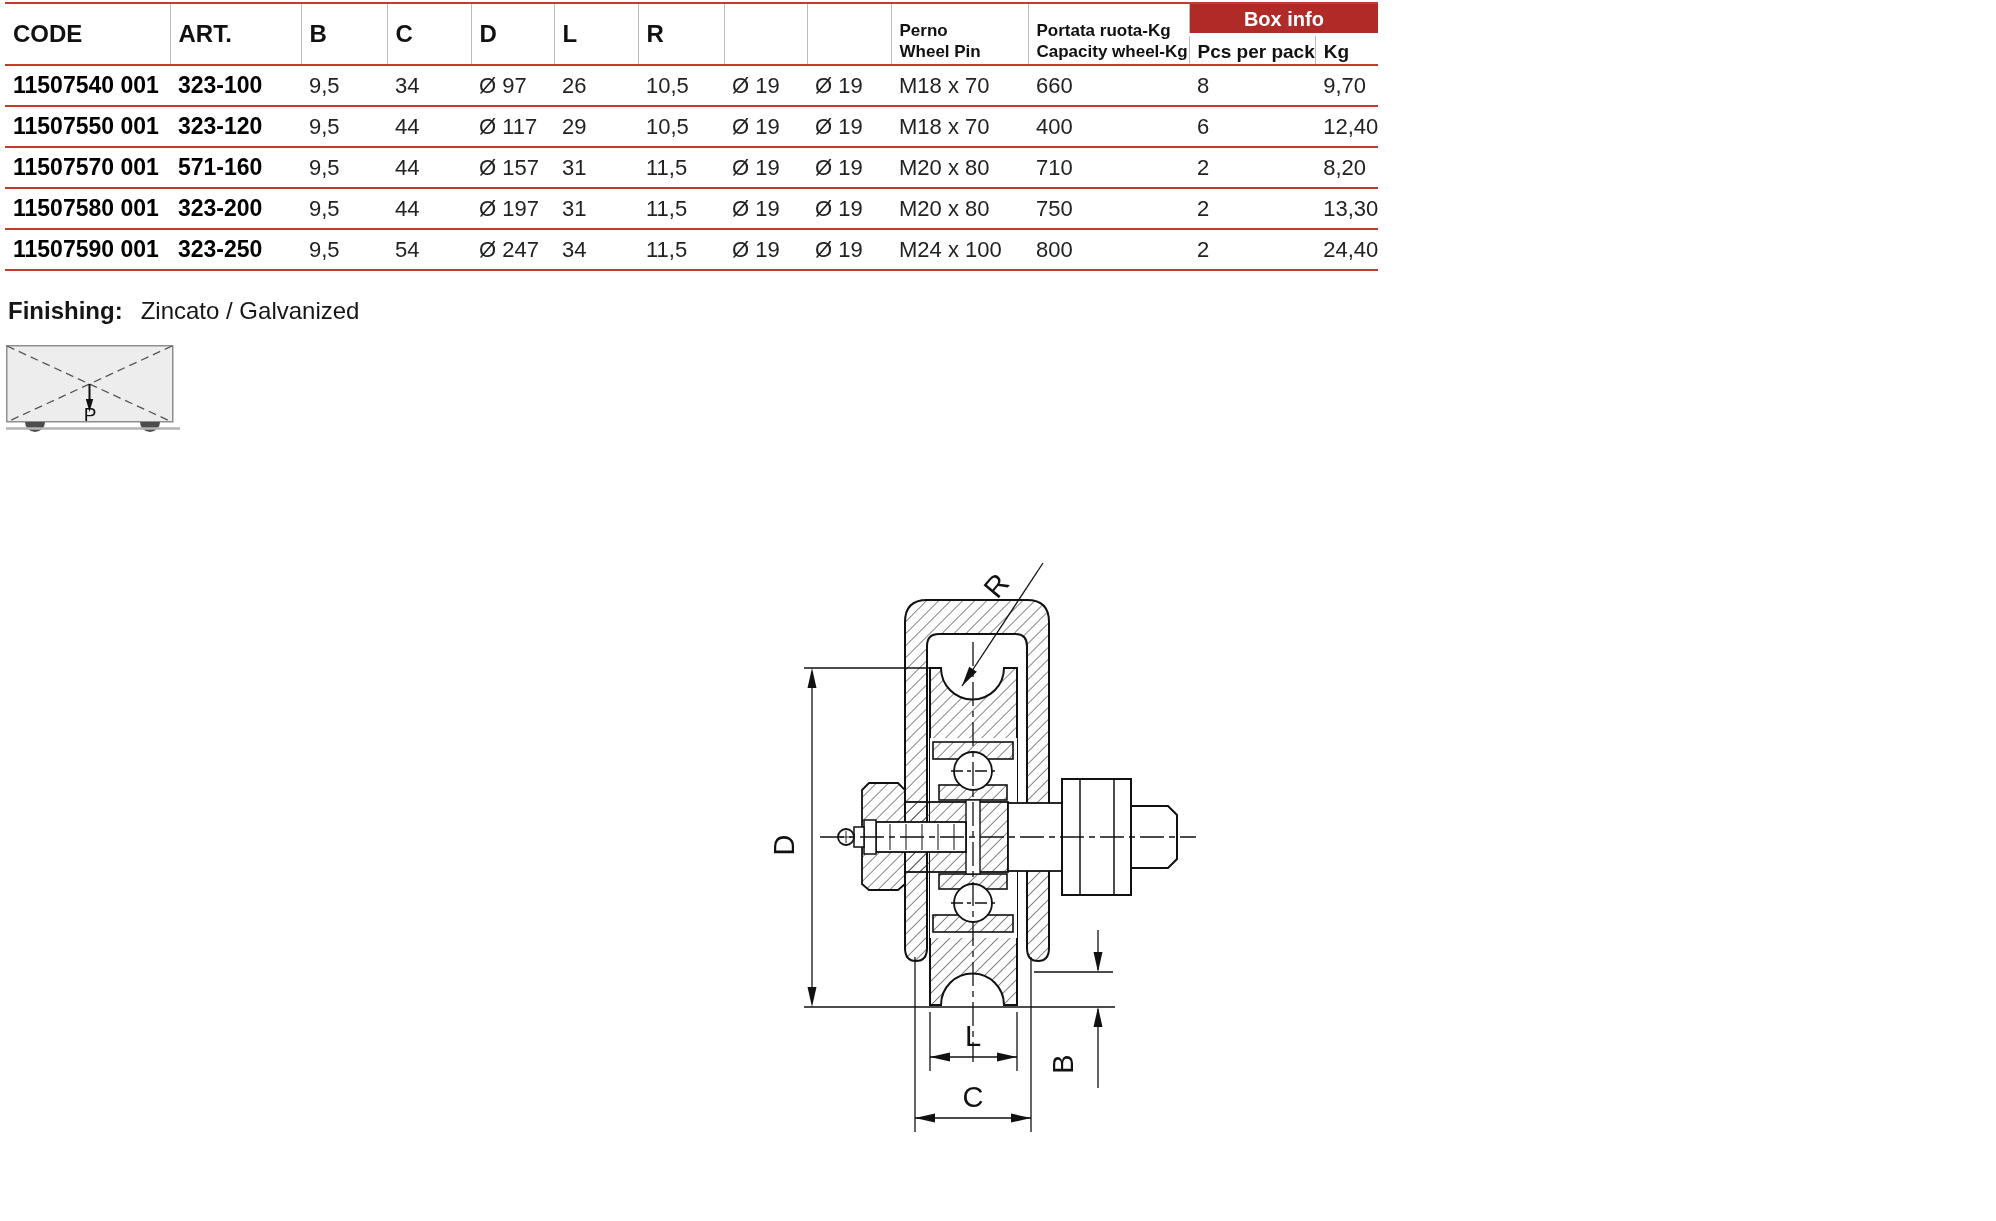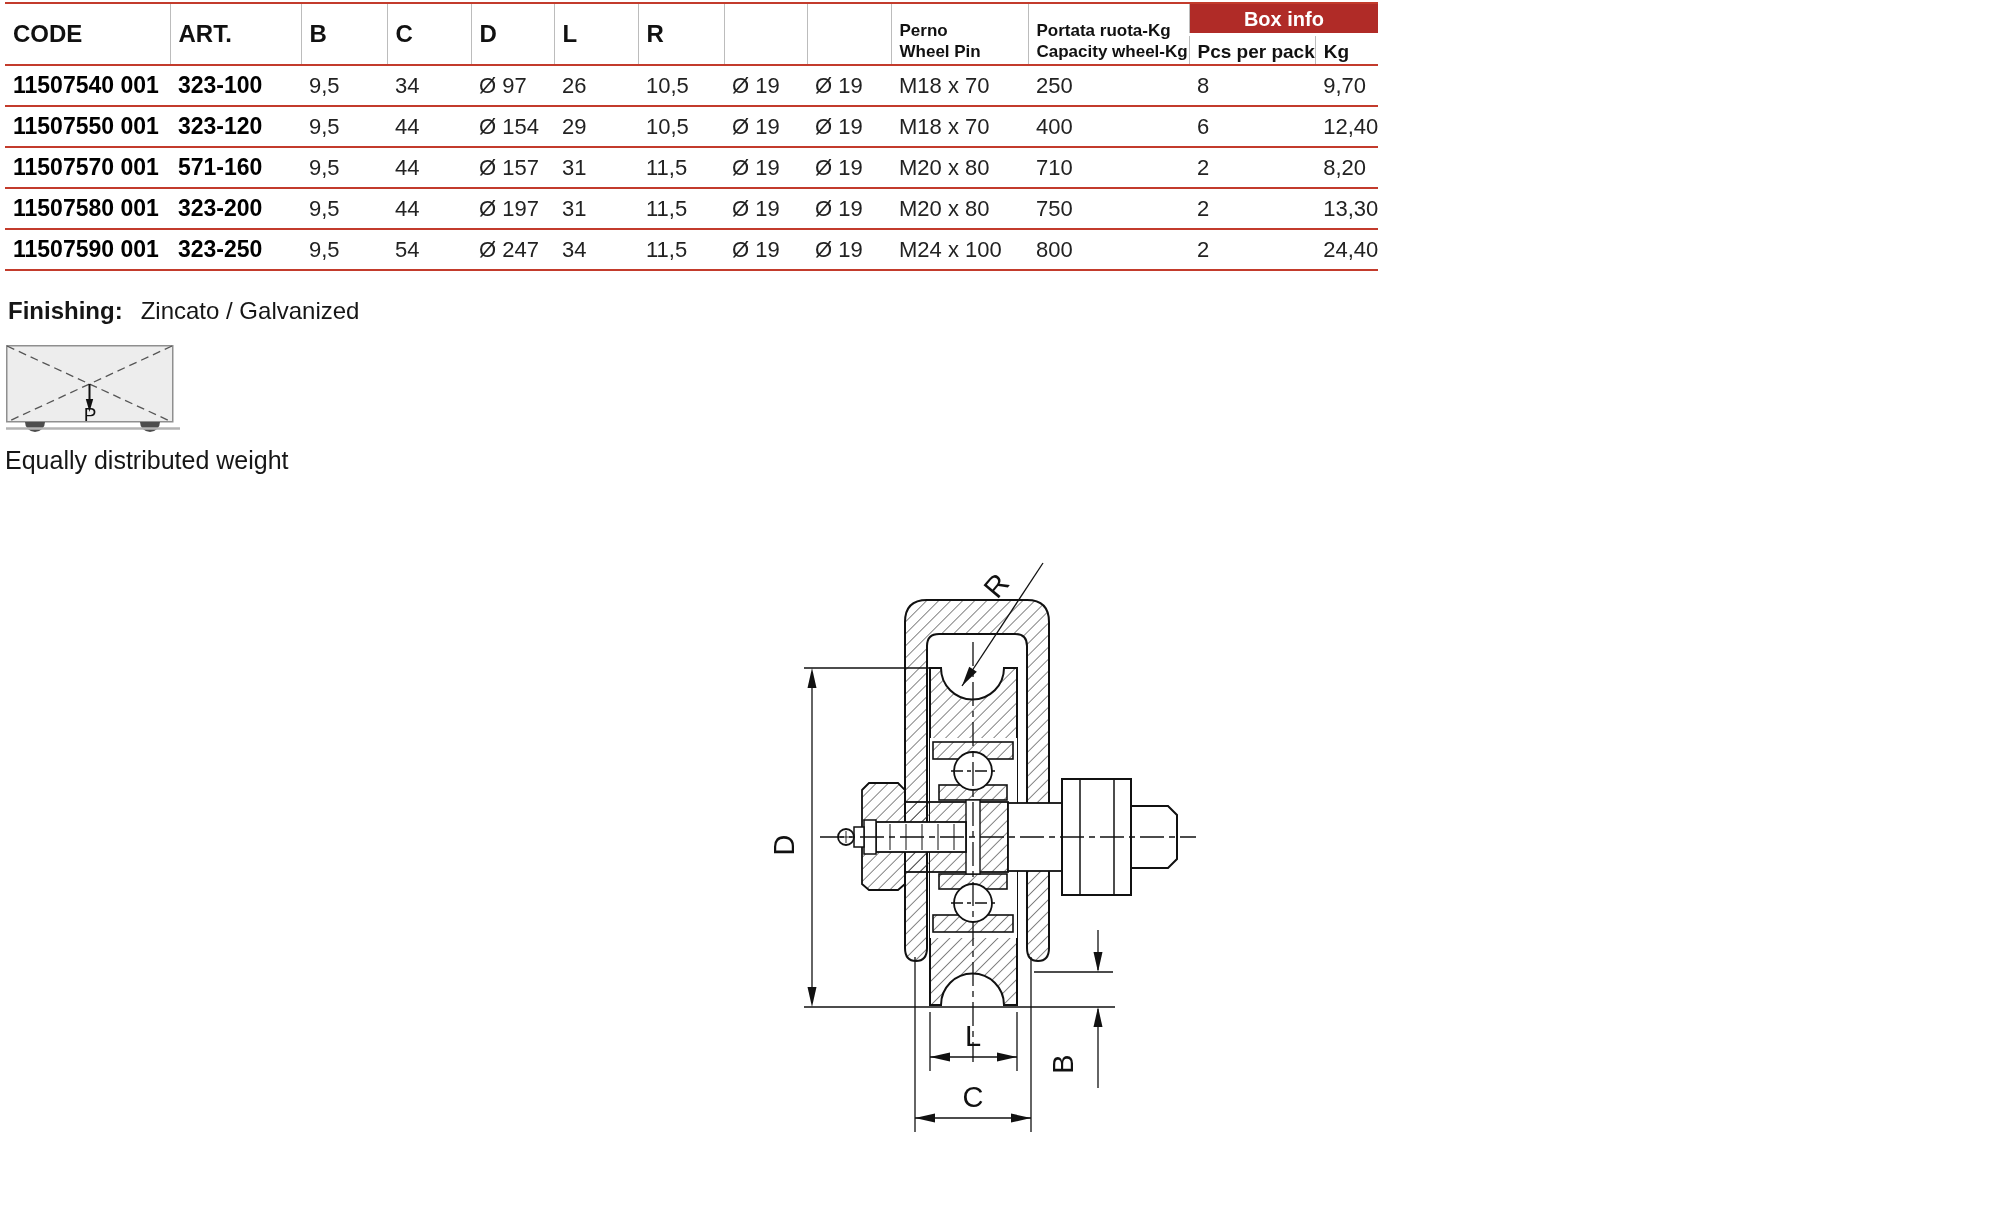--- a/index.html
+++ b/index.html
@@ -95,30 +95,30 @@
       <td class="b1">11507540 001</td>
       <td class="b1">323-100</td>
       <td>9,5</td>
       <td>34</td>
       <td>Ø 97</td>
       <td>26</td>
       <td>10,5</td>
       <td>Ø 19</td>
       <td>Ø 19</td>
       <td>M18 x 70</td>
-      <td>250</td>
+      <td>660</td>
       <td>8</td>
       <td>9,70</td>
     </tr>
     <tr>
       <td class="b1">11507550 001</td>
       <td class="b1">323-120</td>
       <td>9,5</td>
       <td>44</td>
-      <td>Ø 154</td>
+      <td>Ø 117</td>
       <td>29</td>
       <td>10,5</td>
       <td>Ø 19</td>
       <td>Ø 19</td>
       <td>M18 x 70</td>
       <td>400</td>
       <td>6</td>
       <td>12,40</td>
     </tr>
     <tr>
@@ -193,21 +193,20 @@
     <g>
       <path d="M134,77 A10,10 0 0 0 154,77 Z" fill="#4d4d4d"></path>
     </g>
     <g>
       <line x1="0" y1="83.5" x2="174" y2="83.5" stroke="#b3b3b3" stroke-width="2.5"></line>
     </g>
   </svg>
 </div>
 
 <div class="weight-caption">
-  <div>Equally distributed weight</div>
 </div>
 
 <div class="drawing-wrap">
 <svg width="700" height="760" viewBox="560 430 700 760">
   <defs>
     <pattern id="hatch" patternUnits="userSpaceOnUse" width="8.5" height="8.5" patternTransform="rotate(45)">
       <line x1="0" y1="0" x2="0" y2="8.5" stroke="#222" stroke-width="1.1"></line>
     </pattern>
   </defs>
 

